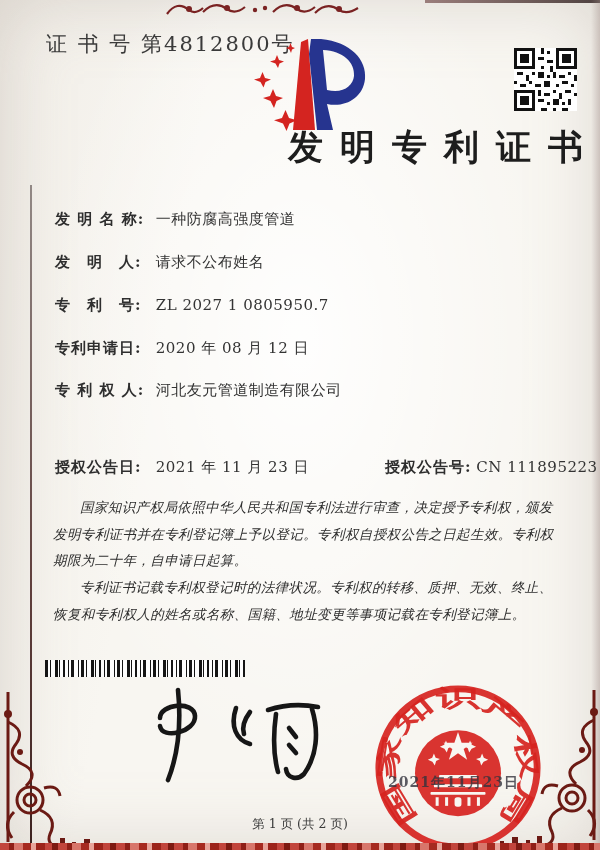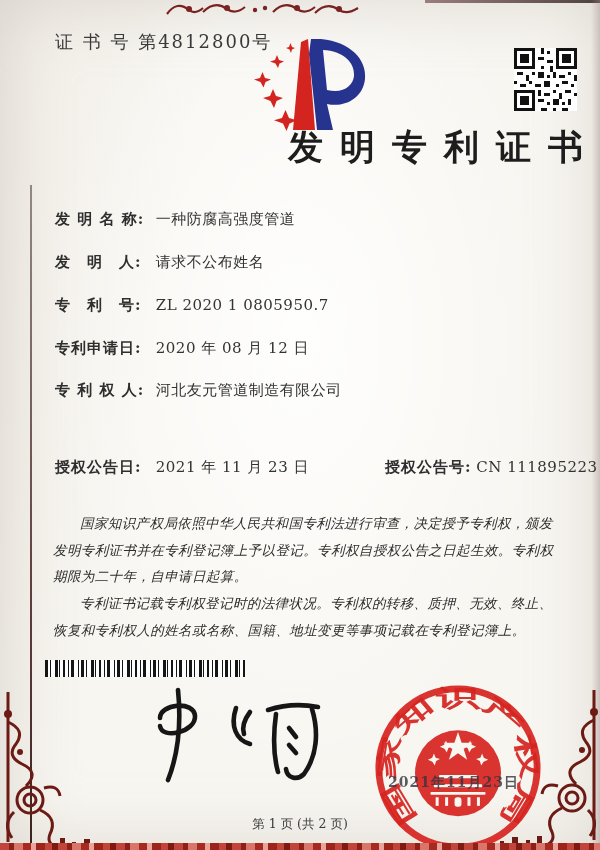--- a/index.html
+++ b/index.html
@@ -17,36 +17,36 @@
   .abs{position:absolute;}
   
   .top-ornament{left:165px;top:0;width:195px;height:16px;}
   .top-edge{left:425px;top:0;width:175px;height:3px;
     background:linear-gradient(90deg,rgba(90,40,40,.55),rgba(40,25,25,.8));}
   .left-edge{left:30px;top:185px;width:2px;height:665px;
     background:linear-gradient(180deg,rgba(70,55,55,.55),rgba(60,20,18,.8) 60%,rgba(40,12,10,.9));}
   .right-shade{right:0;top:0;width:9px;height:850px;
     background:linear-gradient(270deg,rgba(160,140,135,.4),rgba(160,140,135,0));}
   
-  .cert-no{left:55px;top:30px;font-size:18px;letter-spacing:2px;color:#3a3a3a;}
+  .cert-no{left:46px;top:30px;font-size:21px;letter-spacing:2px;color:#3a3a3a;}
   
   .logo{left:243px;top:34px;width:132px;height:100px;}
   
   .qr{left:514px;top:48px;width:63px;height:63px;}
   
   .title{left:0;top:124px;width:600px;text-align:right;font-size:35px;font-weight:bold;
     letter-spacing:17px;color:#1d1d1d;}
   
   .field-row{left:55px;width:500px;height:22px;font-size:15px;white-space:nowrap;}
   .field-label{display:inline-block;min-width:96px;color:#2e2e2e;font-weight:bold;letter-spacing:1px;}
   .field-value{color:#333;letter-spacing:.5px;margin-top:25px;}
   .grant-no{position:absolute;left:330px;top:0;}
   
   .legal{left:53px;top:494px;width:505px;font-size:13.5px;line-height:1.98;
-    font-style:italic;color:#2d2d2d;letter-spacing:.4px;margin-top:16px;}
+    font-style:italic;color:#2d2d2d;letter-spacing:.4px;}
   .legal p{margin:0;text-indent:2em;}
   
   .barcode{left:45px;top:660px;width:200px;height:17px;
     background:repeating-linear-gradient(90deg,
       #151515 0 3px,#fdfdfd 3px 5px,#151515 5px 6px,#fdfdfd 6px 10px,
       #151515 10px 13px,#fdfdfd 13px 14px,#151515 14px 15px,#fdfdfd 15px 18px,
       #151515 18px 20px,#fdfdfd 20px 23px,#151515 23px 24px,#fdfdfd 24px 26px,
       #151515 26px 29px,#fdfdfd 29px 33px,#151515 33px 34px,#fdfdfd 34px 36px);}
   
   .director{left:55px;top:724px;font-size:16px;font-weight:bold;color:#2a2a2a;
@@ -171,21 +171,21 @@
   <div class="abs field-row" style="top:210px">
     <span class="field-label">发 明 名 称:</span>
     <span class="field-value">一种防腐高强度管道</span>
   </div>
   <div class="abs field-row" style="top:253px">
     <span class="field-label">发　明　人:</span>
     <span class="field-value">请求不公布姓名</span>
   </div>
   <div class="abs field-row" style="top:296px">
     <span class="field-label">专　利　号:</span>
-    <span class="field-value">ZL 2020 1 0805950.7</span>
+    <span class="field-value">ZL 2027 1 0805950.7</span>
   </div>
   <div class="abs field-row" style="top:339px">
     <span class="field-label">专利申请日:</span>
     <span class="field-value">2020 年 08 月 12 日</span>
   </div>
   <div class="abs field-row" style="top:381px">
     <span class="field-label">专 利 权 人:</span>
     <span class="field-value">河北友元管道制造有限公司</span>
   </div>
   <div class="abs field-row" style="top:458px">

